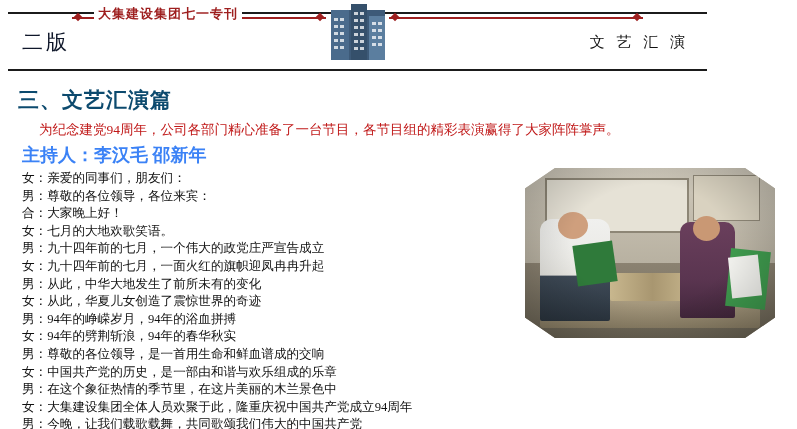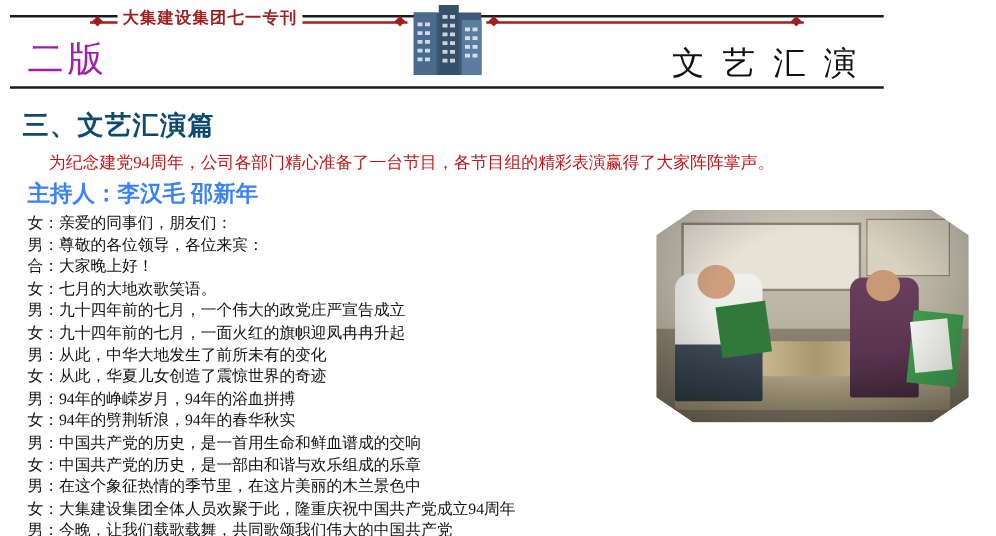--- a/index.html
+++ b/index.html
@@ -28,31 +28,31 @@
     height: 2px;
     background: #1b1b1b;
   }
   .rule-top { top: 12px; }
   .rule-bottom { top: 69px; background:#1b1b1b; height:2px; }
 
   .page-no {
     position: absolute;
     left: 22px;
     top: 28px;
-    font-size: 29px;
+    font-size: 21px;
     letter-spacing: 3px;
-    color: #a21caf;
+    color: #0f172a;
     font-family: "Liberation Serif", serif;
     font-weight: 400;
   }
   .section-title-right {
     position: absolute;
     right: 26px;
     top: 33px;
-    font-size: 26px;
+    font-size: 15px;
     letter-spacing: 4px;
     color: #111;
     font-family: "Liberation Serif", serif;
   }
 
   
   .strap {
     position: absolute;
     left: 72px;
     top: 6px;
@@ -321,21 +321,21 @@
     <div class="script-line">女：亲爱的同事们，朋友们：</div>
     <div class="script-line">男：尊敬的各位领导，各位来宾：</div>
     <div class="script-line">合：大家晚上好！</div>
     <div class="script-line">女：七月的大地欢歌笑语。</div>
     <div class="script-line">男：九十四年前的七月，一个伟大的政党庄严宣告成立</div>
     <div class="script-line">女：九十四年前的七月，一面火红的旗帜迎凤冉冉升起</div>
     <div class="script-line">男：从此，中华大地发生了前所未有的变化</div>
     <div class="script-line">女：从此，华夏儿女创造了震惊世界的奇迹</div>
     <div class="script-line">男：94年的峥嵘岁月，94年的浴血拼搏</div>
     <div class="script-line">女：94年的劈荆斩浪，94年的春华秋实</div>
-    <div class="script-line">男：中国共产党的历史，是一首用生命和鲜血谱成的交响</div>
+    <div class="script-line">男：尊敬的各位领导，是一首用生命和鲜血谱成的交响</div>
     <div class="script-line">女：中国共产党的历史，是一部由和谐与欢乐组成的乐章</div>
     <div class="script-line">男：在这个象征热情的季节里，在这片美丽的木兰景色中</div>
     <div class="script-line">女：大集建设集团全体人员欢聚于此，隆重庆祝中国共产党成立94周年</div>
     <div class="script-line">男：今晚，让我们载歌载舞，共同歌颂我们伟大的中国共产党</div>
 
   </div>
 </div>
 
 <div class="photo-wrap">
   <div class="photo">

